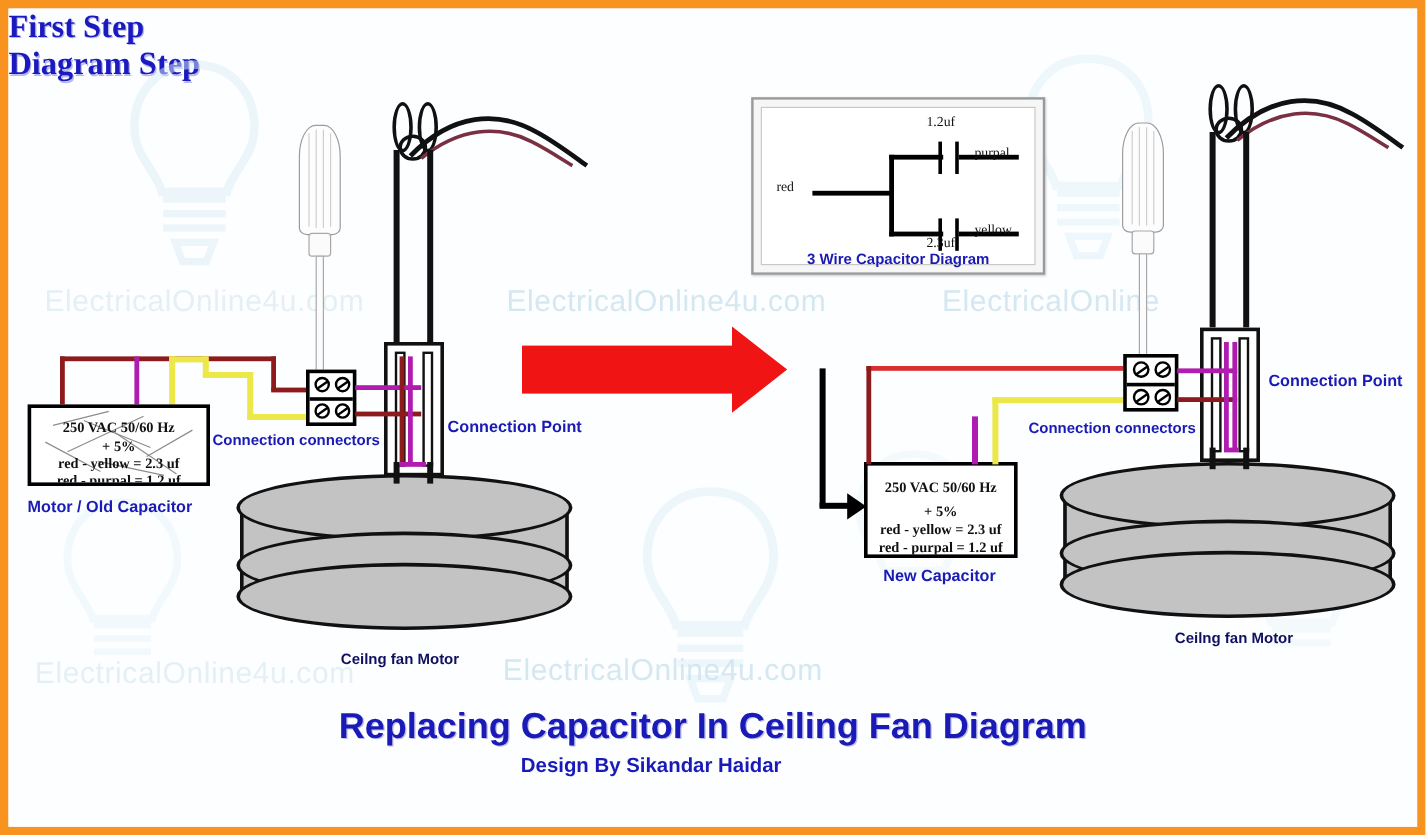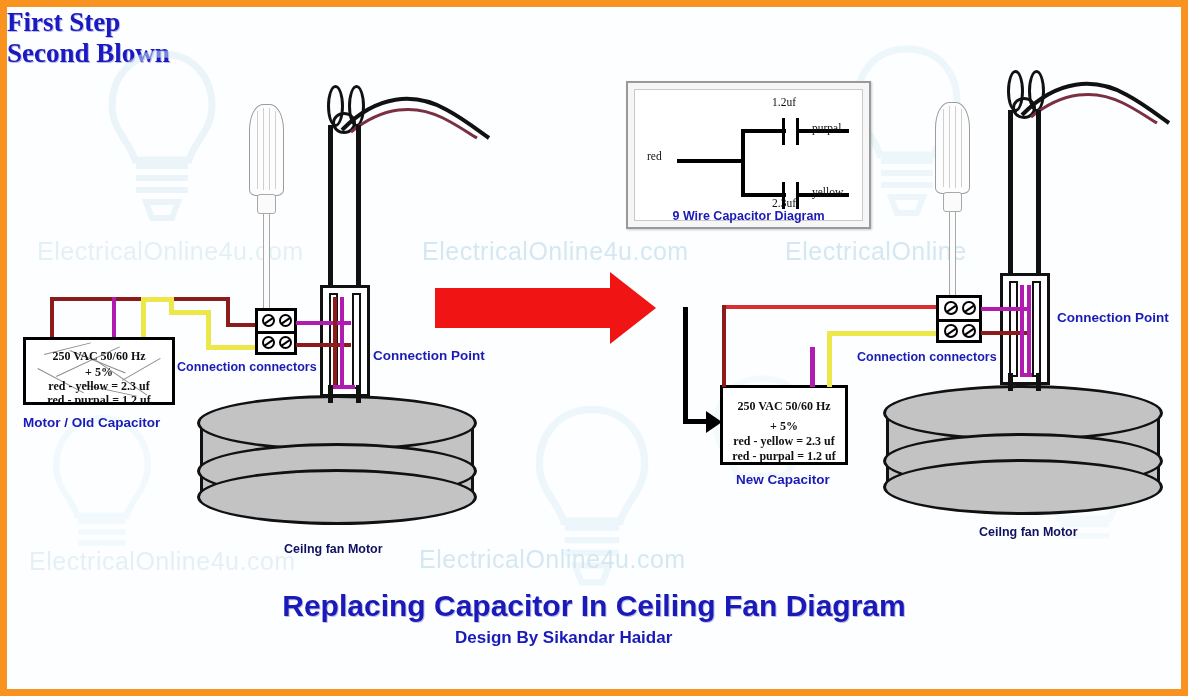--- a/index.html
+++ b/index.html
@@ -278,21 +278,21 @@
     <path d="M34 124 L86 124 M34 136 L86 136" stroke="#edf7fb" stroke-width="6"></path>
   </svg>
 
   <span class="wm faint" style="left:30px; top:230px;">ElectricalOnline4u.com</span>
   <span class="wm" style="left:415px; top:230px;">ElectricalOnline4u.com</span>
   <span class="wm" style="left:778px; top:230px;">ElectricalOnline</span>
   <span class="wm faint" style="left:22px; top:540px;">ElectricalOnline4u.com</span>
   <span class="wm" style="left:412px; top:538px;">ElectricalOnline4u.com</span>
 
   <div class="step-title txt" style="left:217px; top:13px;">First Step</div>
-  <div class="step-title txt" style="left:905px; top:8px;">Second Blown</div>
+  <div class="step-title txt" style="left:905px; top:8px;">Diagram Step</div>
 
   <div>
     <div class="sd-handle" style="left:242px; top:97px; width:35px; height:92px;"></div>
     <div class="sd-ridge" style="left:250px; top:104px; height:78px;"></div>
     <div class="sd-ridge" style="left:256px; top:101px; height:82px;"></div>
     <div class="sd-ridge" style="left:262px; top:101px; height:82px;"></div>
     <div class="sd-ridge" style="left:268px; top:104px; height:78px;"></div>
     <div class="sd-neck" style="left:250px; top:187px; width:19px; height:20px;"></div>
     <div class="sd-shaft" style="left:256px; top:206px; width:7px; height:112px;"></div>
   </div>
@@ -386,21 +386,21 @@
       <div class="sch-wire" style="left:164px; top:39px; width:50px; height:4px;"></div>
       <span class="sch-text" style="left:137px; top:6px;">1.2uf</span>
       <span class="sch-text" style="left:177px; top:32px;">purpal</span>
 
       <div class="sch-wire" style="left:106px; top:103px; width:45px; height:4px;"></div>
       <div class="sch-cap-plate" style="left:147px; top:92px; height:27px;"></div>
       <div class="sch-cap-plate" style="left:161px; top:92px; height:27px;"></div>
       <div class="sch-wire" style="left:164px; top:103px; width:50px; height:4px;"></div>
       <span class="sch-text" style="left:137px; top:107px;">2.3uf</span>
       <span class="sch-text" style="left:177px; top:96px;">yellow</span>
-      <div id="schematic-caption" style="top:119px;">9 Wire Capacitor  Diagram</div>
+      <div id="schematic-caption" style="top:119px;">3 Wire Capacitor  Diagram</div>
     </div>
   </div>
 
   <div class="blk-seg" style="left:676px; top:300px; width:5px; height:116px;"></div>
   <div class="blk-seg" style="left:676px; top:412px; width:25px; height:5px;"></div>
   <div id="blk-arrow-head" style="left:699px; top:404px;"></div>
 
   <div class="cap-box" style="left:713px; top:378px; width:128px; height:80px;">
     <div class="cap-line" style="top:11px;">250 VAC 50/60 Hz</div>
     <div class="cap-line" style="top:31px;">+   5%</div>
@@ -464,16 +464,16 @@
   <div class="w w-pur" style="left:974px; top:300px; width:50px; height:4px;"></div>
   <div class="w w-red" style="left:974px; top:324px; width:50px; height:4px;"></div>
   <div class="w w-pur" style="left:1013px; top:278px; width:4px; height:90px;"></div>
   <div class="w w-pur" style="left:1020px; top:278px; width:4px; height:90px;"></div>
   <div class="w w-pur" style="left:1013px; top:366px; width:12px; height:4px;"></div>
 
   <div class="blue-label" style="position:absolute; left:850px; top:343px;">Connection connectors</div>
   <div class="blue-label big" style="position:absolute; left:1050px; top:303px;">Connection Point</div>
 
   <div id="main-title" style="top:582px;">Replacing Capacitor In Ceiling Fan Diagram</div>
-  <div class="sub-title" style="left:448px; top:621px;">Design By Sikandar Haidar</div>
+  <div class="sub-title" style="left:427px; top:621px;">Design By Sikandar Haidar</div>
 
  </div>
 </div>
 
 </body></html>

